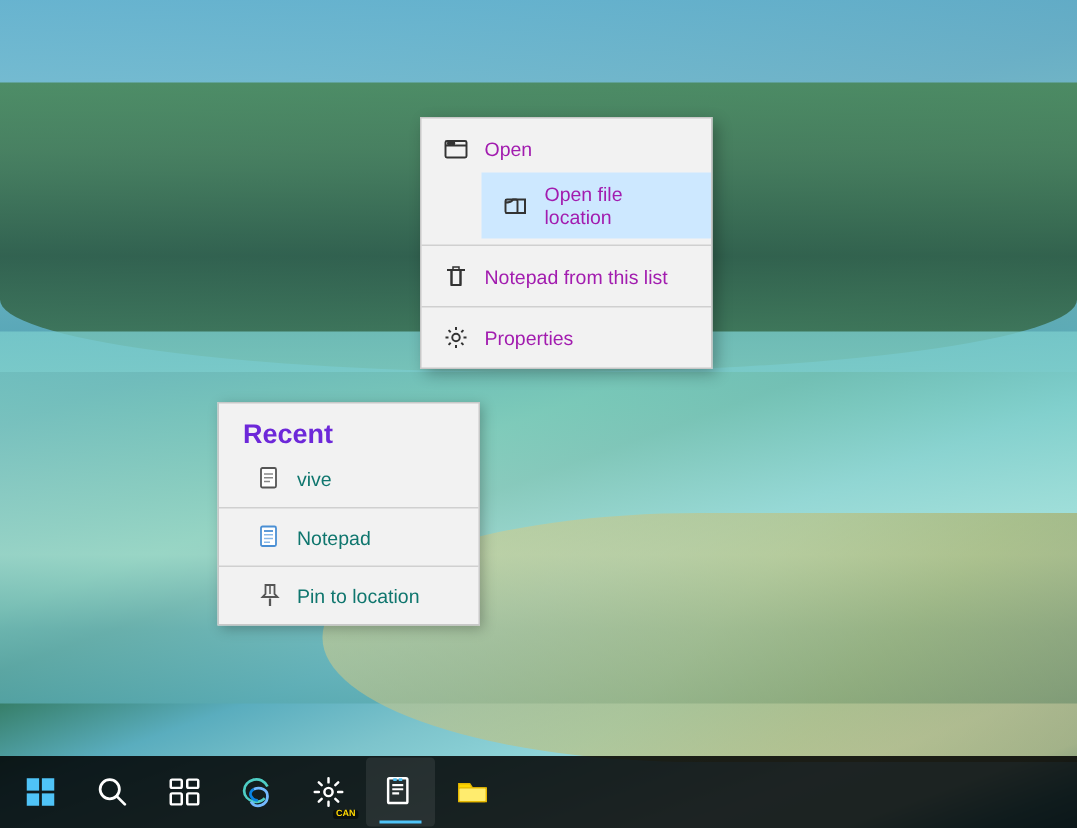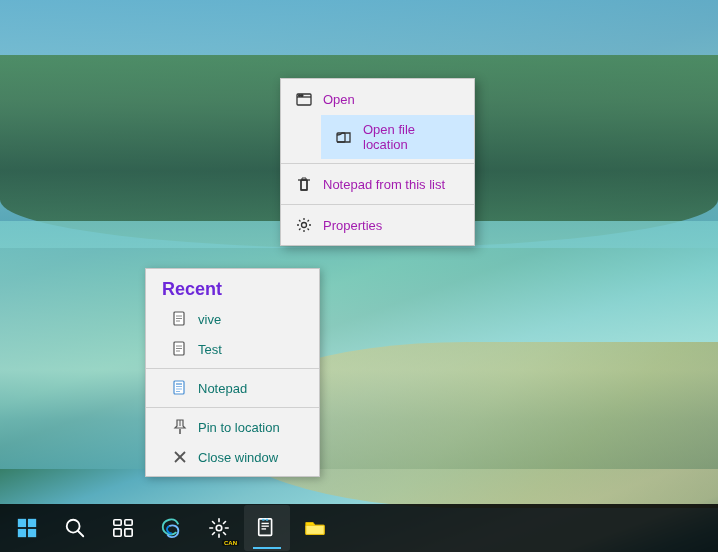--- a/index.html
+++ b/index.html
@@ -238,31 +238,20 @@
       <svg class="icon-svg" viewBox="0 0 16 16">
         <rect x="2" y="1" width="10" height="13" rx="1" stroke="#555" stroke-width="1.2" fill="white"></rect>
         <line x1="4" y1="5" x2="10" y2="5" stroke="#888" stroke-width="1"></line>
         <line x1="4" y1="7.5" x2="10" y2="7.5" stroke="#888" stroke-width="1"></line>
         <line x1="4" y1="10" x2="8" y2="10" stroke="#888" stroke-width="1"></line>
       </svg>
     </div>
     <span>vive</span>
   </div>
 
-  <div class="recent-item">
-    <div class="recent-icon">
-      <svg class="icon-svg" viewBox="0 0 16 16">
-        <rect x="2" y="1" width="10" height="13" rx="1" stroke="#555" stroke-width="1.2" fill="white"></rect>
-        <line x1="4" y1="5" x2="10" y2="5" stroke="#888" stroke-width="1"></line>
-        <line x1="4" y1="7.5" x2="10" y2="7.5" stroke="#888" stroke-width="1"></line>
-        <line x1="4" y1="10" x2="8" y2="10" stroke="#888" stroke-width="1"></line>
-      </svg>
-    </div>
-    <span>Test</span>
-  </div>
 
 
   <div class="recent-divider"></div>
 
   <div class="recent-item">
     <div class="recent-icon">
       <svg class="icon-svg" viewBox="0 0 16 16">
         <rect x="2" y="1" width="10" height="13" rx="1" stroke="#4a8fd4" stroke-width="1.2" fill="white"></rect>
         <line x1="4" y1="4" x2="10" y2="4" stroke="#4a8fd4" stroke-width="1.2"></line>
         <line x1="4" y1="6.5" x2="10" y2="6.5" stroke="#88b8e8" stroke-width="1"></line>
@@ -279,29 +268,20 @@
     <div class="recent-icon">
       <svg class="icon-svg" viewBox="0 0 16 16">
         <line x1="8" y1="10" x2="8" y2="15" stroke="#555" stroke-width="1.5"></line>
         <path d="M5 1 L11 1 L11 7 L13 9 L3 9 L5 7 Z" stroke="#555" stroke-width="1.2" fill="none"></path>
         <line x1="8" y1="1" x2="8" y2="7" stroke="#555" stroke-width="1"></line>
       </svg>
     </div>
     <span>Pin to location</span>
   </div>
 
-  <div class="recent-item">
-    <div class="recent-icon">
-      <svg class="icon-svg" viewBox="0 0 16 16">
-        <line x1="3" y1="3" x2="13" y2="13" stroke="#555" stroke-width="1.8"></line>
-        <line x1="13" y1="3" x2="3" y2="13" stroke="#555" stroke-width="1.8"></line>
-      </svg>
-    </div>
-    <span>Close window</span>
-  </div>
 </div>
 
 <div class="context-menu">
 
   <div class="ctx-item">
     <div class="ctx-icon">
       <svg class="icon-svg" viewBox="0 0 16 16">
         <rect x="1" y="3" width="14" height="11" rx="1" stroke="#333" stroke-width="1.3" fill="none"></rect>
         <line x1="1" y1="6" x2="15" y2="6" stroke="#333" stroke-width="1.3"></line>
         <circle cx="3.5" cy="4.5" r="0.8" fill="#333"></circle>

